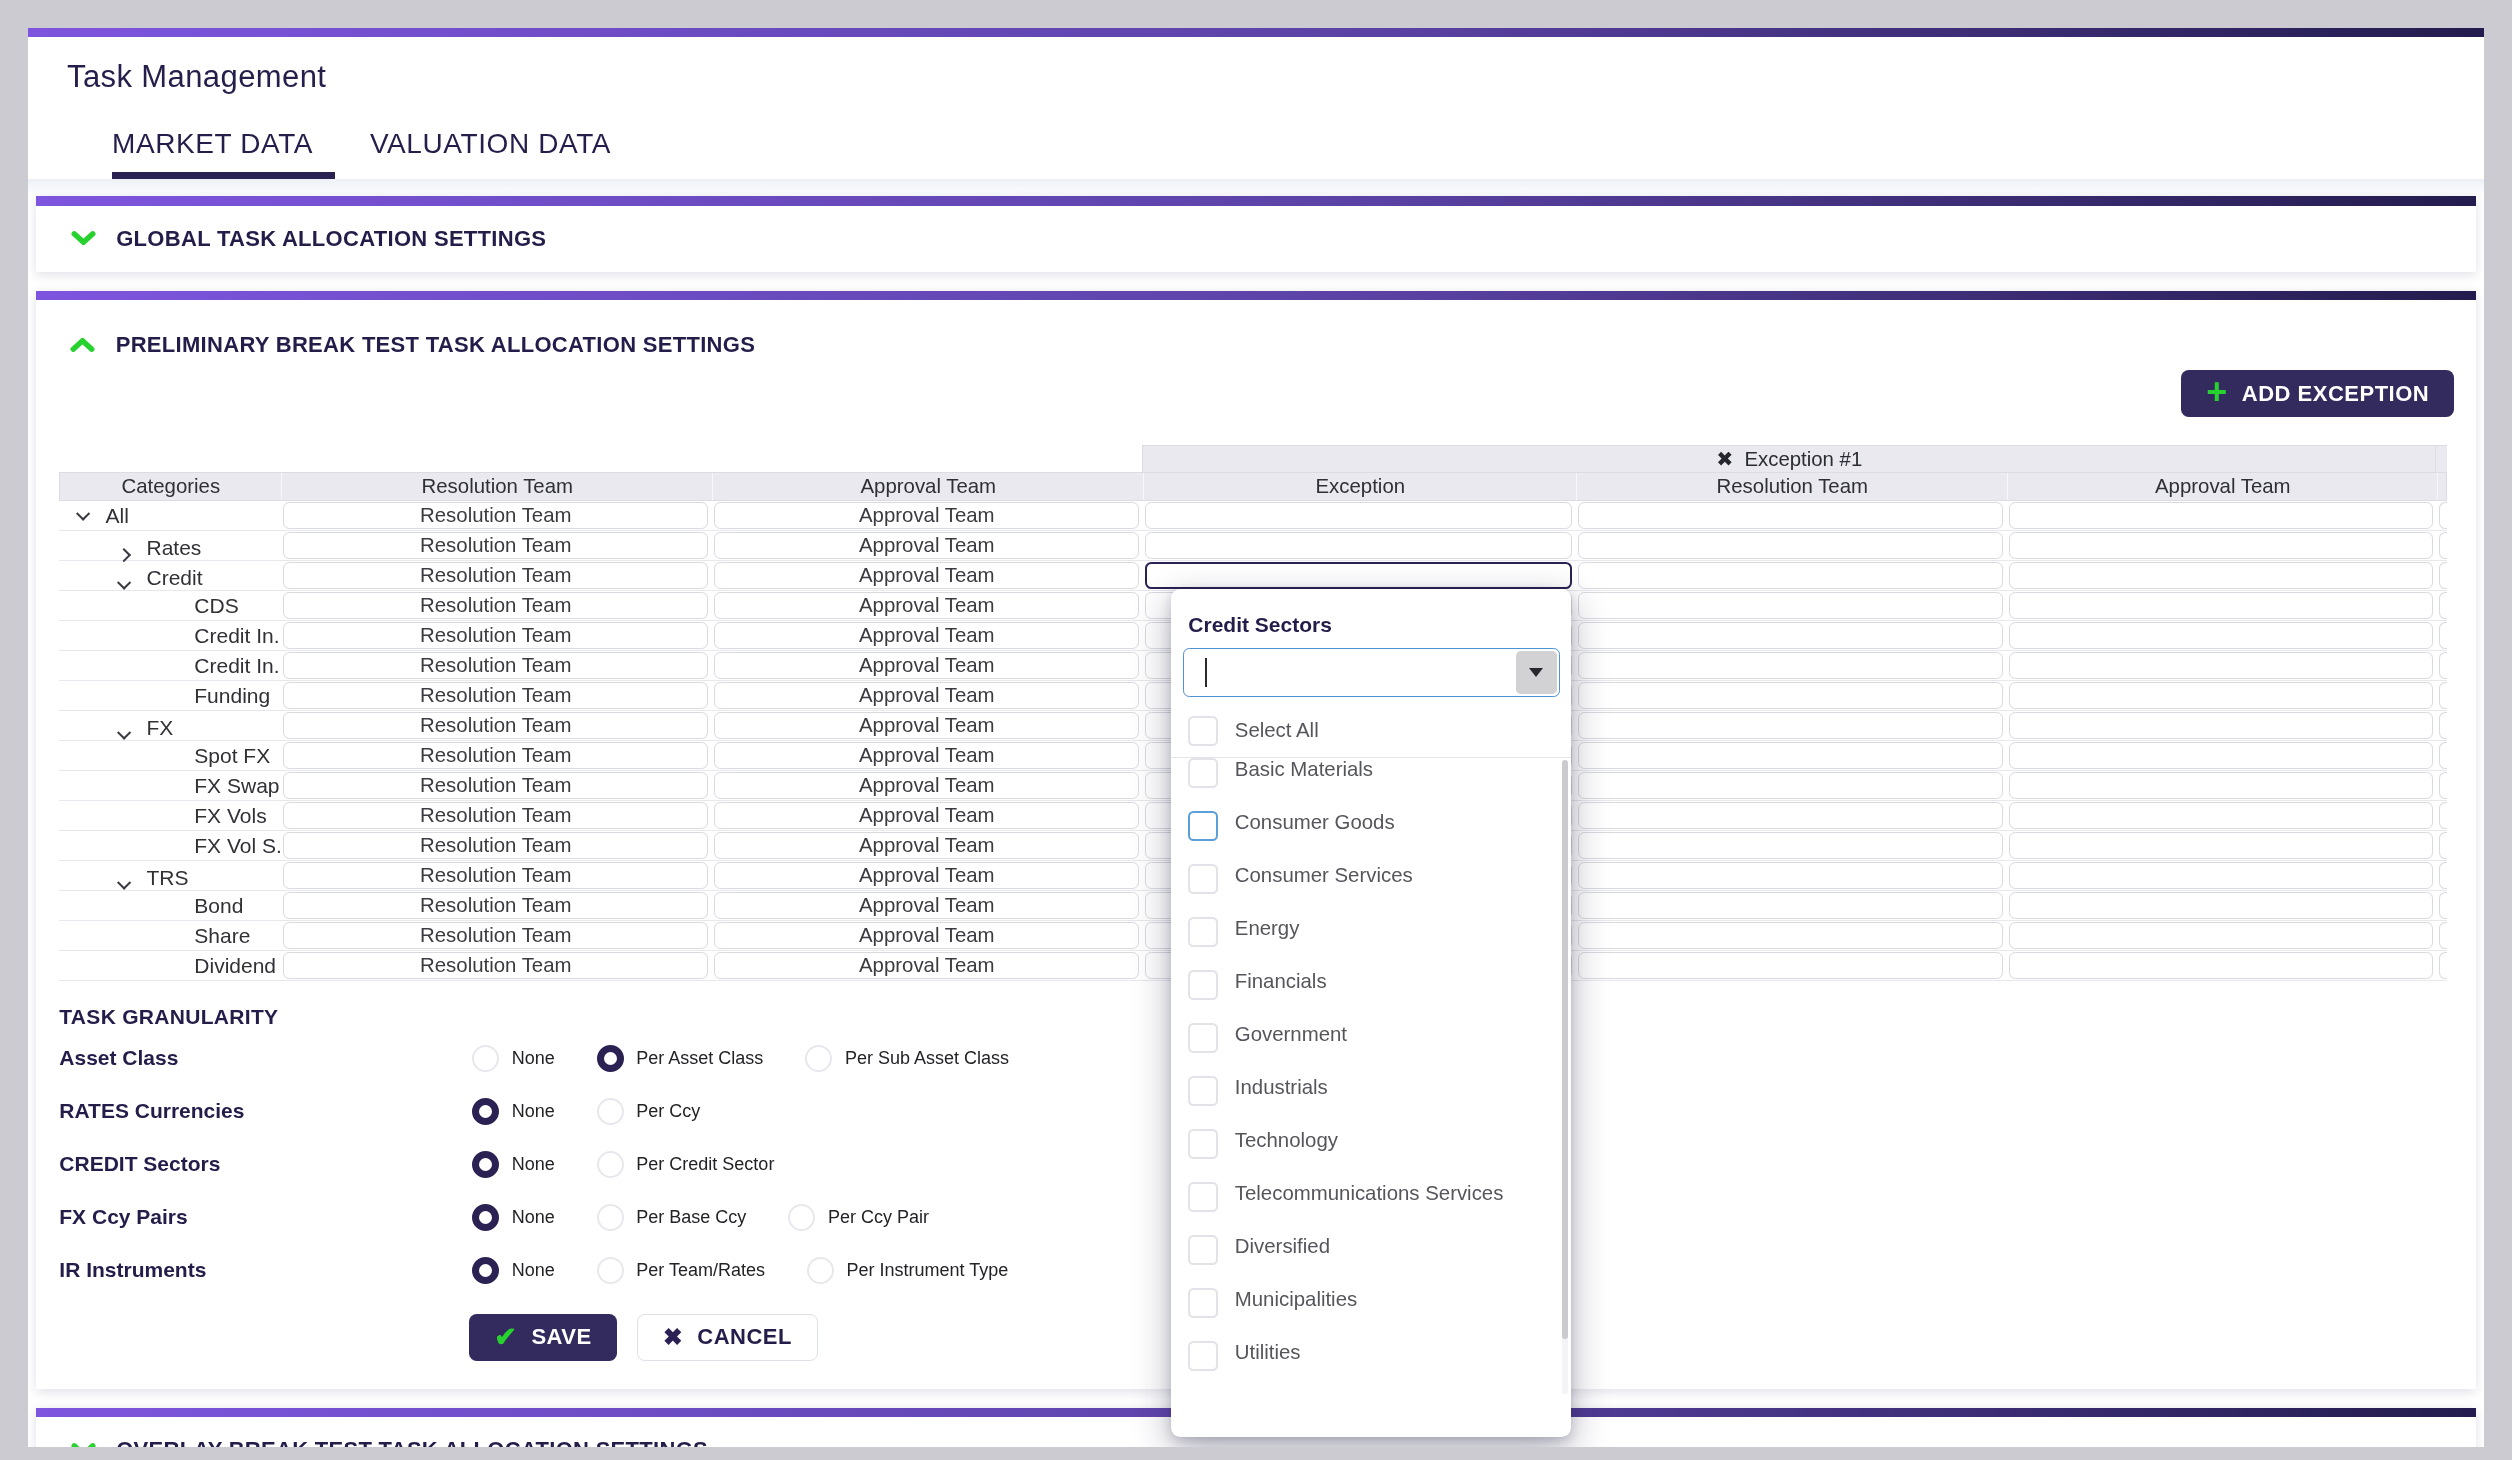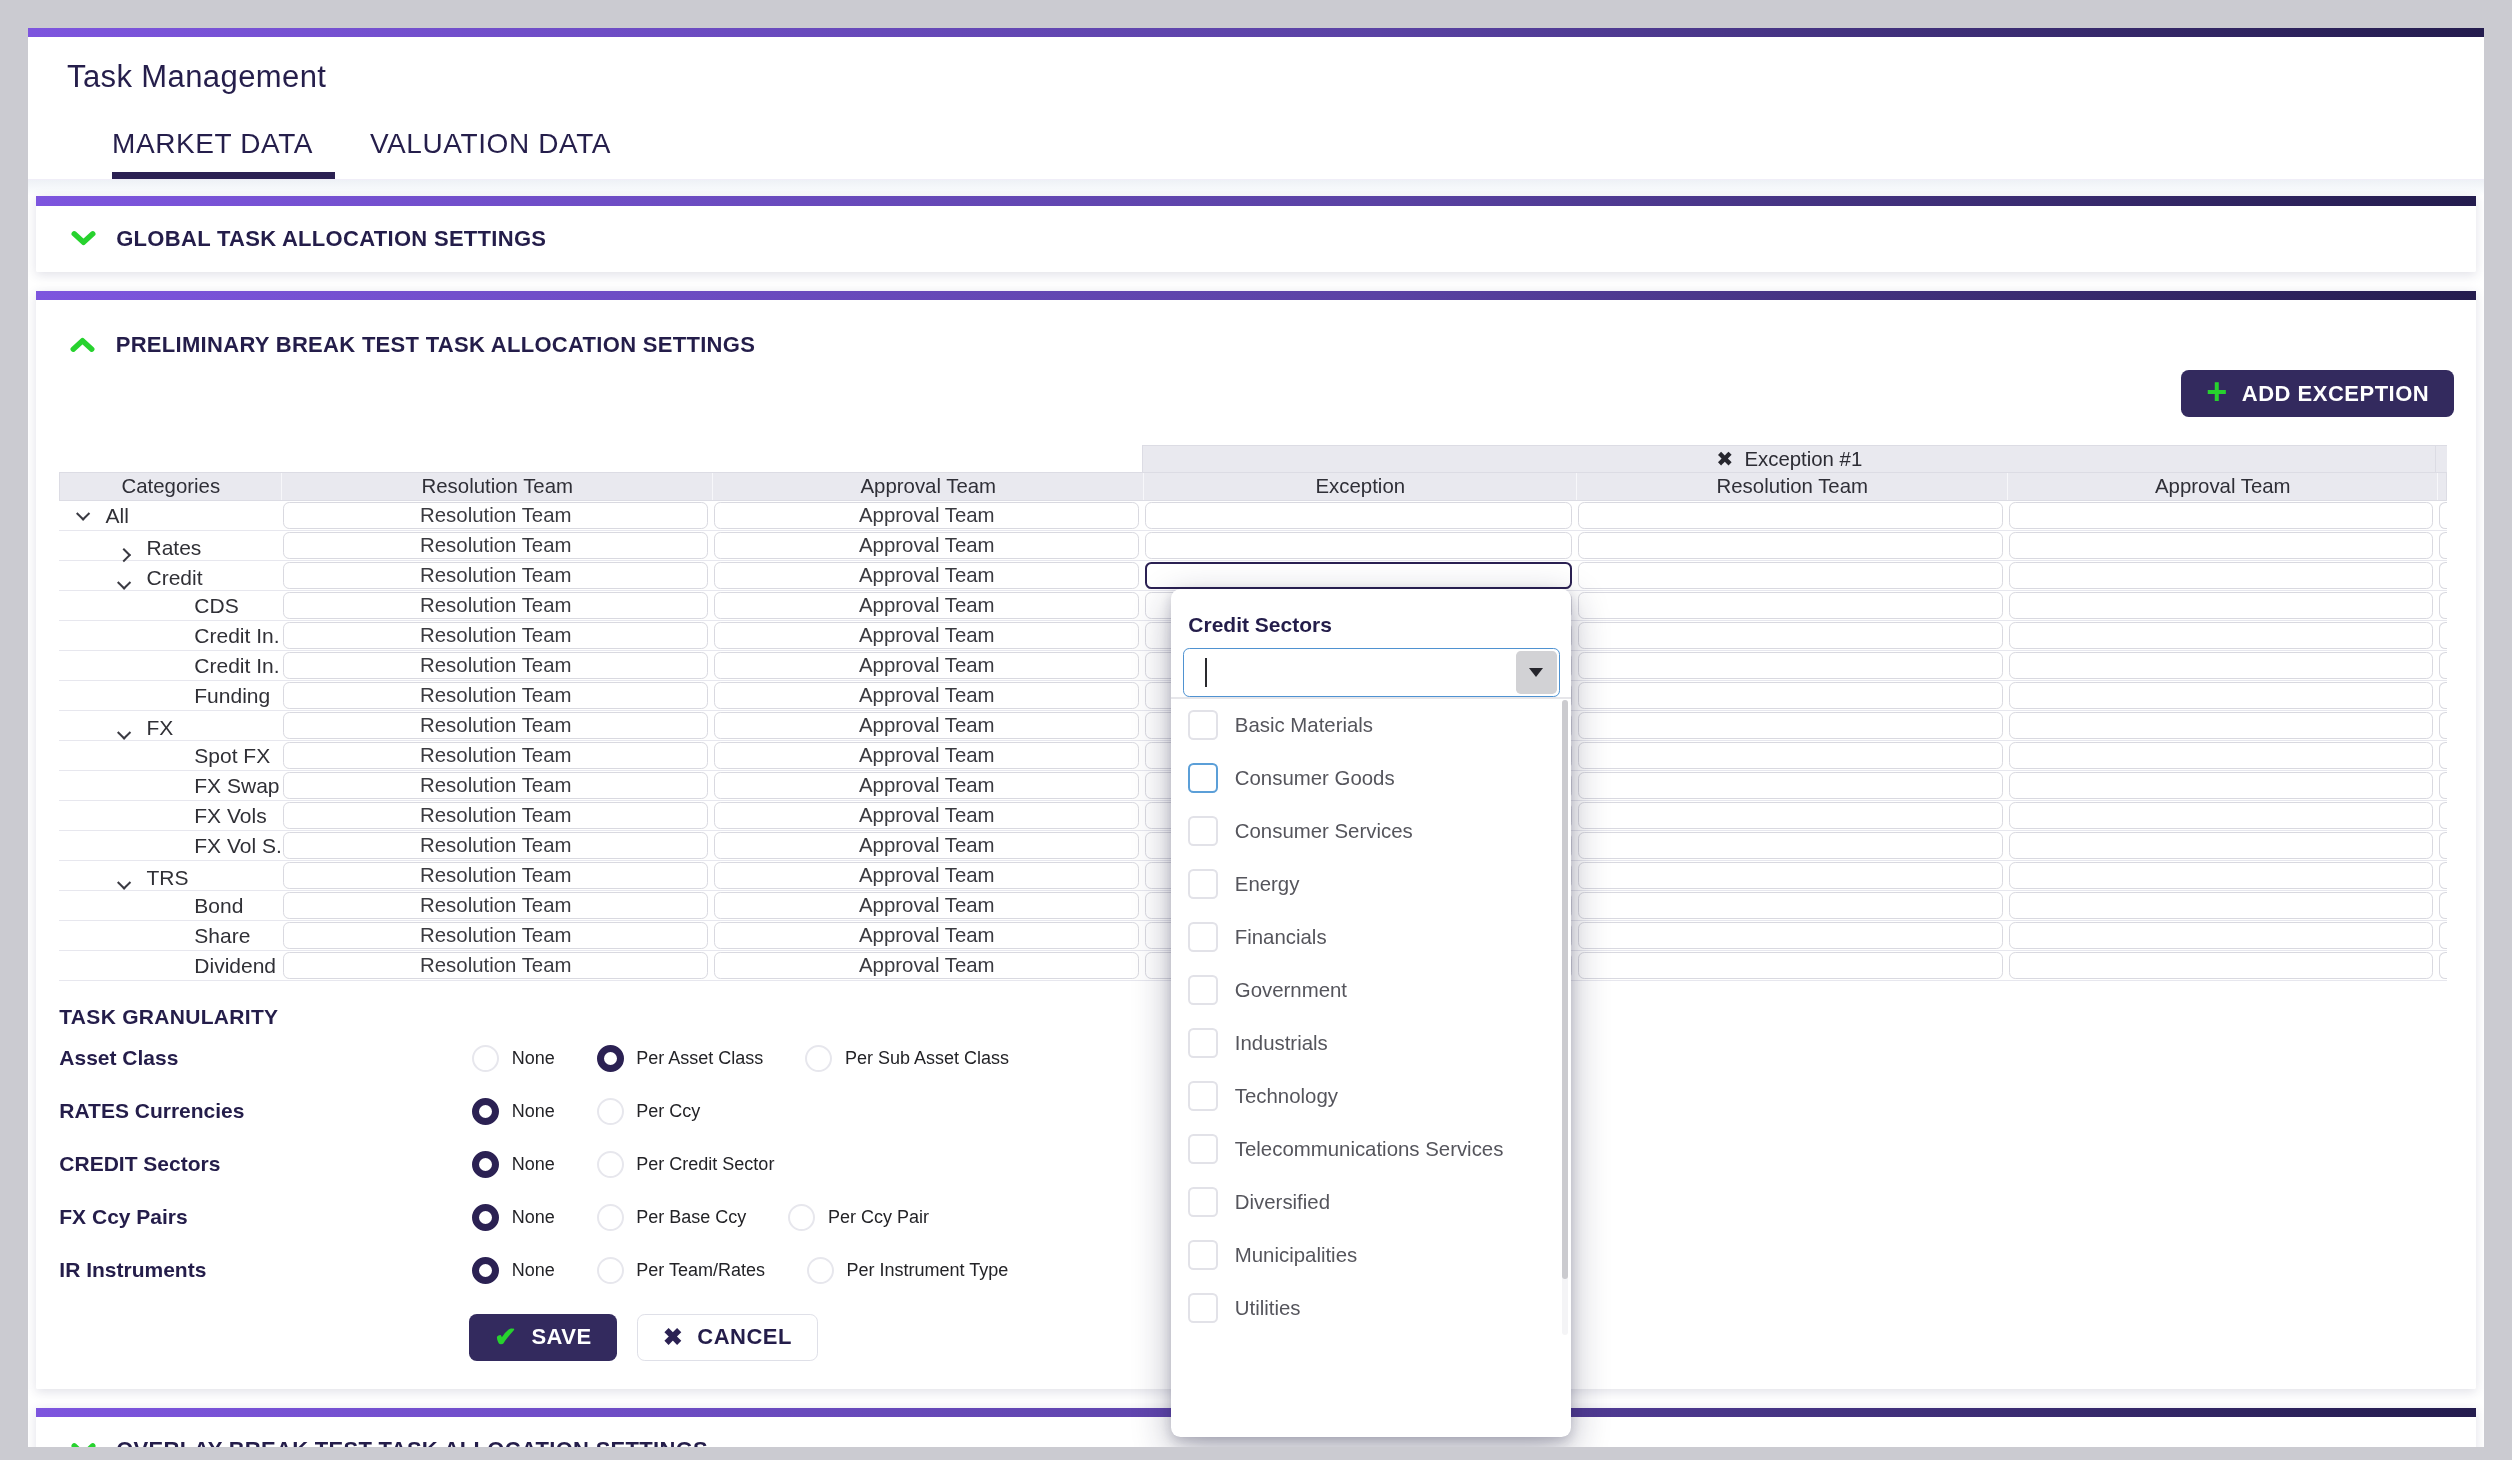--- a/index.html
+++ b/index.html
@@ -83,21 +83,21 @@
   .dd-combo { position: relative; margin: 11px 11px 0 11.8px; height: 49px; border: 1.6px solid #4f92d1; border-radius: 6.3px; background: #fff; display: flex; align-items: center; }
   .dd-input { border: none; outline: none; flex: 1; height: 100%; font-size: 20.4px; padding-left: 20.4px; background: transparent; font-family: inherit; }
   .dd-cursor { position: absolute; left: 21px; top: 8.6px; bottom: 8.6px; width: 2px; background: #2a2a2e; }
   .dd-caret-btn { position: absolute; right: 2.4px; top: 2.4px; bottom: 2.4px; width: 41px; background: #d2d2d5; border-radius: 4.7px; display: flex; align-items: center; justify-content: center; cursor: pointer; }
   .caret-down { width: 0; height: 0; border-left: 7px solid transparent; border-right: 7px solid transparent; border-top: 9.4px solid #26262c; }
   .dd-selectall { height: 52px; margin-top: 7.8px; display: flex; align-items: center; gap: 17px; padding-left: 16.5px; font-size: 20.4px; color: #55555c; cursor: pointer; }
   .checkbox { width: 30px; height: 30px; border: 2px solid #e2e2e8; border-radius: 5.5px; background: #fff; flex: 0 0 auto; }
   .checkbox.hl { border-color: #5b9fd8; }
   .dd-divider { height: 1.6px; background: #e6e6ea; }
   .dd-list { position: relative; }
-  .dd-item { height: 53px; display: flex; align-items: center; gap: 17px; padding-left: 16.5px; font-size: 20.4px; color: #55555c; cursor: pointer; }
+  .dd-item { height: 53px; display: flex; align-items: flex-start; gap: 17px; padding-left: 16.5px; font-size: 20.4px; color: #55555c; cursor: pointer; }
   .dd-scrolltrack { position: absolute; top: 1.6px; bottom: 0; right: 3.1px; width: 6.3px; background: #f4f4f6; border-radius: 3.1px; }
   .dd-scrollthumb { position: absolute; top: 0; left: 0; width: 6.3px; height: 579px; background: #cbcbcf; border-radius: 3.1px; }
 </style>
 </head>
 <body>
 
 <div class="window">
   <div class="grad-bar"></div>
 
   <div class="app-header">
@@ -534,20 +534,24 @@
 
         <div class="popup">
           <div class="dd-label">Credit Sectors</div>
           <div class="dd-combo">
             <input class="dd-input" value="" style="">
             <span class="dd-cursor"></span>
             <div class="dd-caret-btn">
               <span class="caret-down"></span>
             </div>
           </div>
+          <div class="dd-selectall">
+            <span class="checkbox"></span>
+            <span>Select All</span>
+          </div>
           <div class="dd-divider"></div>
           <div class="dd-list" id="dd-list">
             <div class="dd-item">
                 <span class="checkbox"></span>
                 <span>Basic Materials</span>
               </div>
               <div class="dd-item">
                 <span class="checkbox hl"></span>
                 <span>Consumer Goods</span>
               </div>

